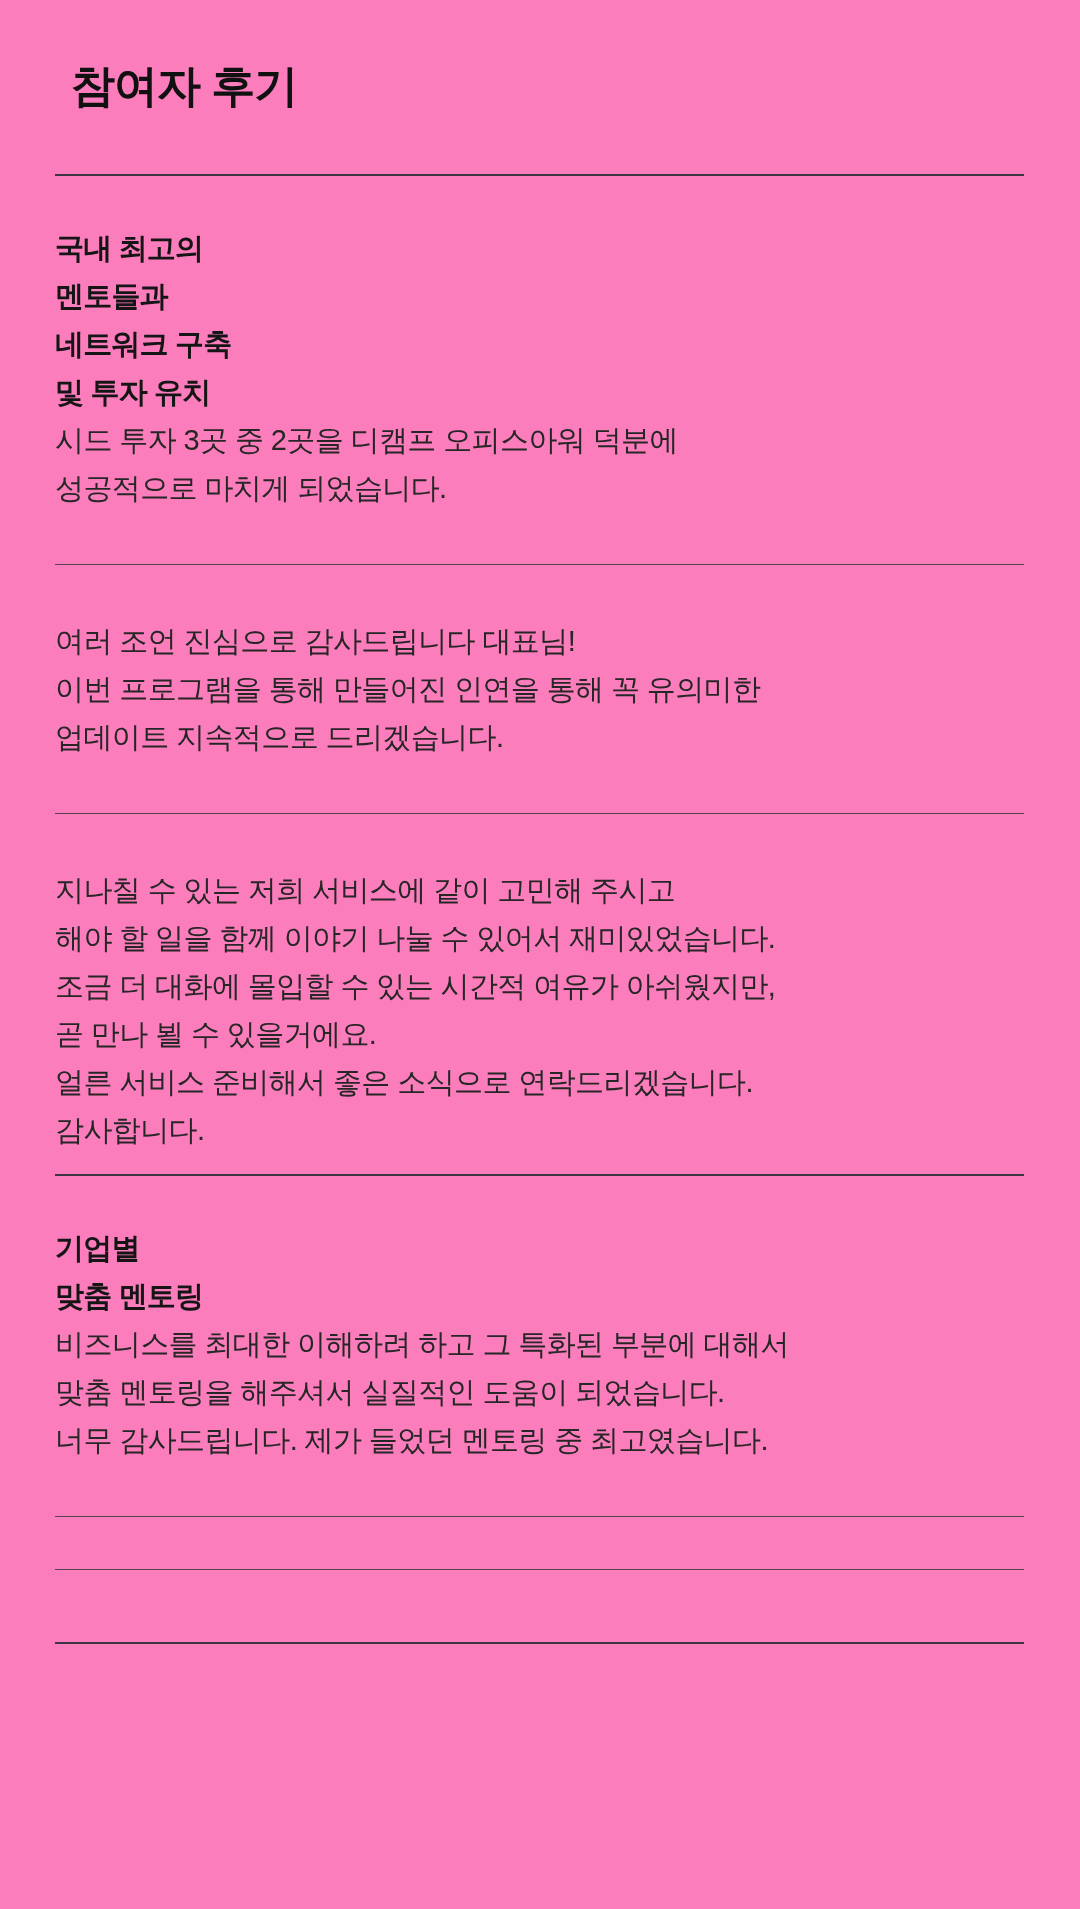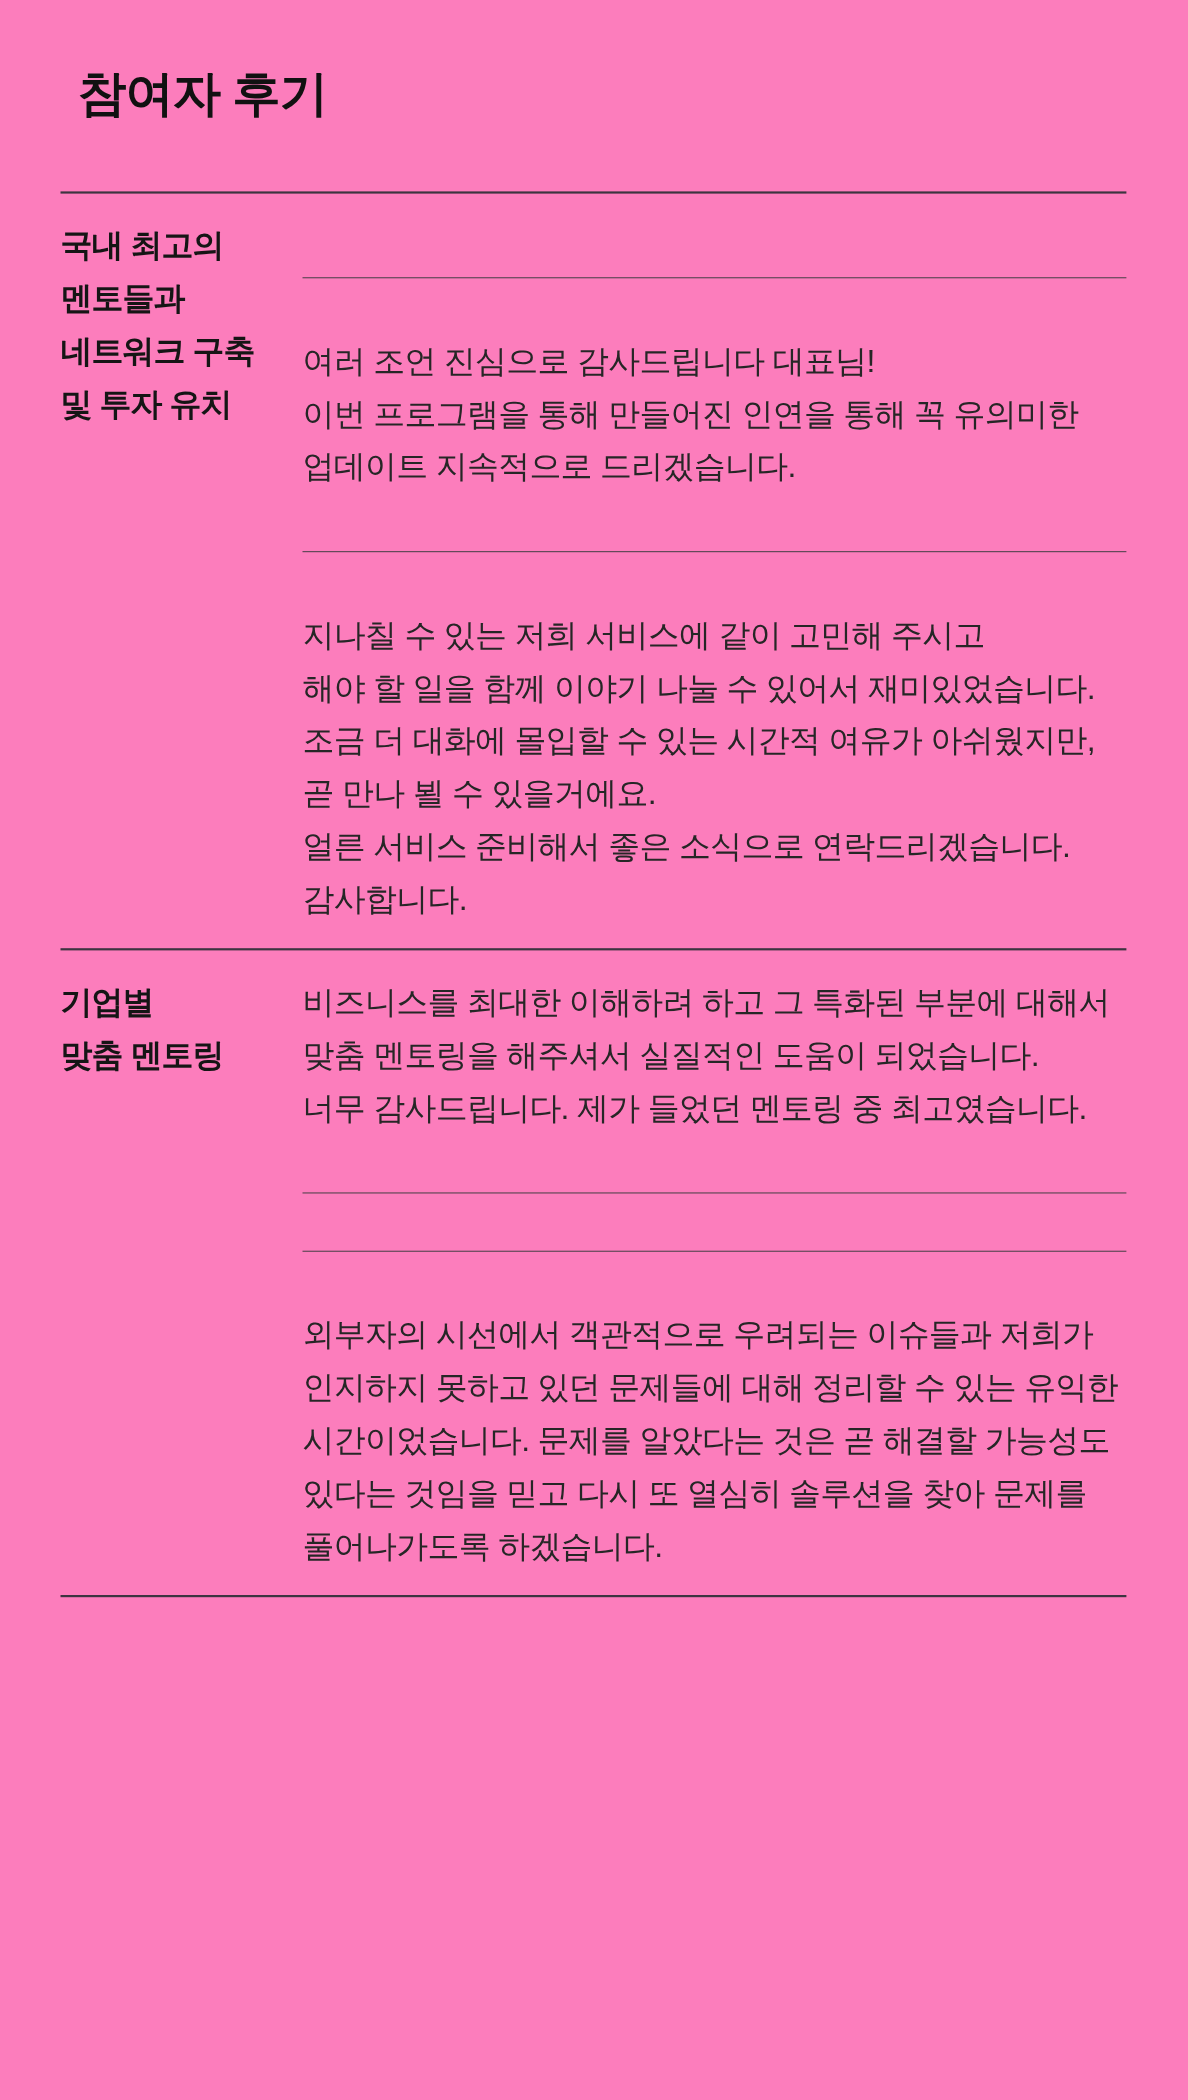--- a/index.html
+++ b/index.html
@@ -27,21 +27,22 @@
     color: #111111;
     margin: 16px;
   }
   .rule-full {
     border: none;
     border-top: 2px solid #3c3440;
     margin: 60px 0 0 0;
   }
   .section {
     display: flex;
-    padding: 24px 0 20px 0;
+    flex-direction: column;
+    padding: 48px 0 20px 0;
   }
   .section-heading {
     width: 220px;
     min-width: 220px;
     font-size: 29px;
     line-height: 48px;
     font-weight: 700;
     letter-spacing: -0.8px;
     color: #151515;
     white-space: pre-line;
@@ -77,20 +78,22 @@
   <h1 class="page-title">참여자 후기</h1>
 
   <hr class="rule-full">
 
   <div class="section">
     <div class="section-heading">국내 최고의
 멘토들과
 네트워크 구축
 및 투자 유치</div>
     <div class="testimonials">
+      <p class="quote">시드 투자 3곳 중 2곳을 디캠프 오피스아워 덕분에
+성공적으로 마치게 되었습니다.</p>
       <hr class="rule-inner">
       <p class="quote">여러 조언 진심으로 감사드립니다 대표님!
 이번 프로그램을 통해 만들어진 인연을 통해 꼭 유의미한
 업데이트 지속적으로 드리겠습니다.</p>
       <hr class="rule-inner">
       <p class="quote">지나칠 수 있는 저희 서비스에 같이 고민해 주시고
 해야 할 일을 함께 이야기 나눌 수 있어서 재미있었습니다.
 조금 더 대화에 몰입할 수 있는 시간적 여유가 아쉬웠지만,
 곧 만나 뵐 수 있을거에요.
 얼른 서비스 준비해서 좋은 소식으로 연락드리겠습니다.
@@ -102,25 +105,20 @@
 
   <div class="section">
     <div class="section-heading">기업별
 맞춤 멘토링</div>
     <div class="testimonials">
       <p class="quote">비즈니스를 최대한 이해하려 하고 그 특화된 부분에 대해서
 맞춤 멘토링을 해주셔서 실질적인 도움이 되었습니다.
 너무 감사드립니다. 제가 들었던 멘토링 중 최고였습니다.</p>
       <hr class="rule-inner">
       <hr class="rule-inner">
-      <p class="quote">외부자의 시선에서 객관적으로 우려되는 이슈들과 저희가
-인지하지 못하고 있던 문제들에 대해 정리할 수 있는 유익한
-시간이었습니다. 문제를 알았다는 것은 곧 해결할 가능성도
-있다는 것임을 믿고 다시 또 열심히 솔루션을 찾아 문제를
-풀어나가도록 하겠습니다.</p>
     </div>
   </div>
 
   <hr class="rule-full" style="margin-top: 0;">
 
   <div class="bottom-space"></div>
 
 </div>
 
 </body></html>

